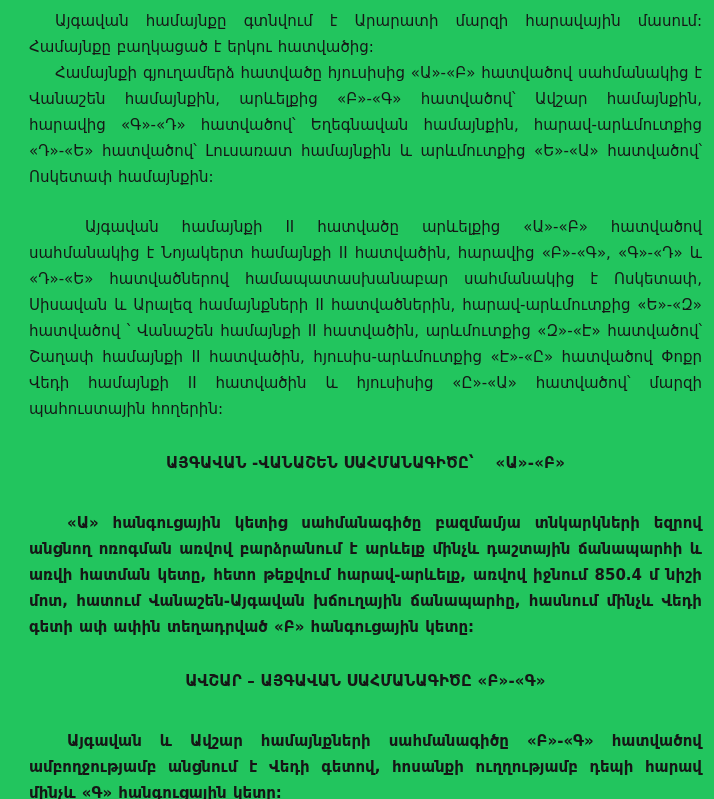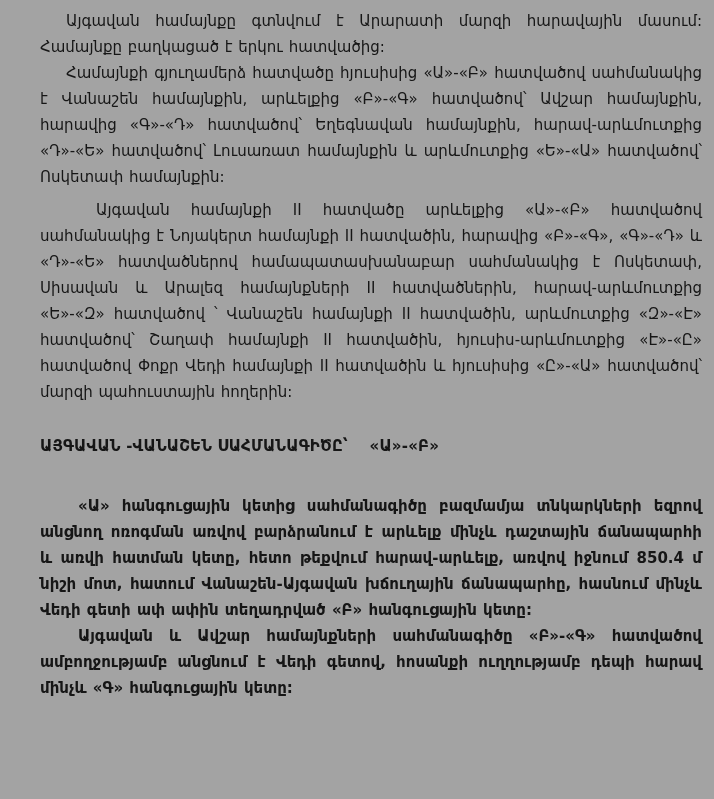--- a/index.html
+++ b/index.html
@@ -11,53 +11,54 @@
     width: 714px;
     height: 799px;
     overflow: hidden;
     font-family: "DejaVu Sans", "Liberation Sans", sans-serif;
     color: #161616;
   }
   .page {
     box-sizing: border-box;
     width: 714px;
     height: 799px;
-    padding: 8px 12px 10px 40px;
-    background: #a3a3a3;
+    padding: 8px 12px 10px 29px;
+    background: #22c55e;
   }
   .para {
     font-size: 15px;
     line-height: 26px;
     text-align: justify;
     margin: 0;
     word-spacing: 1px;
   }
   .indent-sm { text-indent: 26px; }
   .indent-md { text-indent: 38px; font-weight: bold; }
   .indent-lg { text-indent: 56px; }
-  .gap-sm { margin-top: 7px; }
+  .gap-sm { margin-top: 24px; }
   .heading {
     font-size: 15px;
     line-height: 26px;
     font-weight: bold;
-    text-align: left;
+    text-align: center;
     margin: 28px 0 34px 0;
     letter-spacing: 0.2px;
   }
 </style>
 </head>
 <body>
 
 <div class="page">
   <p class="para indent-sm">Այգավան համայնքը գտնվում է Արարատի մարզի հարավային մասում: Համայնքը բաղկացած է երկու հատվածից:</p>
 
 
   <p class="para indent-sm">Համայնքի գյուղամերձ հատվածը հյուսիսից «Ա»-«Բ» հատվածով սահմանակից է Վանաշեն համայնքին, արևելքից «Բ»-«Գ» հատվածով՝ Ավշար համայնքին, հարավից «Գ»-«Դ» հատվածով՝ Եղեգնավան համայնքին, հարավ-արևմուտքից «Դ»-«Ե» հատվածով՝ Լուսառատ համայնքին և արևմուտքից «Ե»-«Ա» հատվածով՝ Ոսկետափ համայնքին:</p>
 
   <p class="para indent-lg gap-sm">Այգավան համայնքի II հատվածը արևելքից «Ա»-«Բ» հատվածով սահմանակից է Նոյակերտ համայնքի II հատվածին, հարավից «Բ»-«Գ», «Գ»-«Դ» և «Դ»-«Ե» հատվածներով համապատասխանաբար սահմանակից է Ոսկետափ, Սիսավան և Արալեզ համայնքների II հատվածներին, հարավ-արևմուտքից «Ե»-«Զ» հատվածով ՝ Վանաշեն համայնքի II հատվածին, արևմուտքից «Զ»-«Է» հատվածով՝ Շաղափ համայնքի II հատվածին, հյուսիս-արևմուտքից «Է»-«Ը» հատվածով Փոքր Վեդի համայնքի II հատվածին և հյուսիսից «Ը»-«Ա» հատվածով՝ մարզի պահուստային հողերին:</p>
 
   <h2 class="heading">ԱՅԳԱՎԱՆ -ՎԱՆԱՇԵՆ ՍԱՀՄԱՆԱԳԻԾԸ՝&nbsp;&nbsp;&nbsp;&nbsp;«Ա»-«Բ»</h2>
 
   <p class="para indent-md">«Ա» հանգուցային կետից սահմանագիծը բազմամյա տնկարկների եզրով անցնող ոռոգման առվով բարձրանում է արևելք մինչև դաշտային ճանապարհի և առվի հատման կետը, հետո թեքվում հարավ-արևելք, առվով իջնում 850.4 մ նիշի մոտ, հատում Վանաշեն-Այգավան խճուղային ճանապարհը, հասնում մինչև Վեդի գետի ափ ափին տեղադրված «Բ» հանգուցային կետը:</p>
 
+  <h2 class="heading">ԱՎՇԱՐ – ԱՅԳԱՎԱՆ ՍԱՀՄԱՆԱԳԻԾԸ «Բ»-«Գ»</h2>
 
   <p class="para indent-md">Այգավան և Ավշար համայնքների սահմանագիծը «Բ»-«Գ» հատվածով ամբողջությամբ անցնում է Վեդի գետով, հոսանքի ուղղությամբ դեպի հարավ մինչև «Գ» հանգուցային կետը:</p>
 </div>
 
 </body></html>

